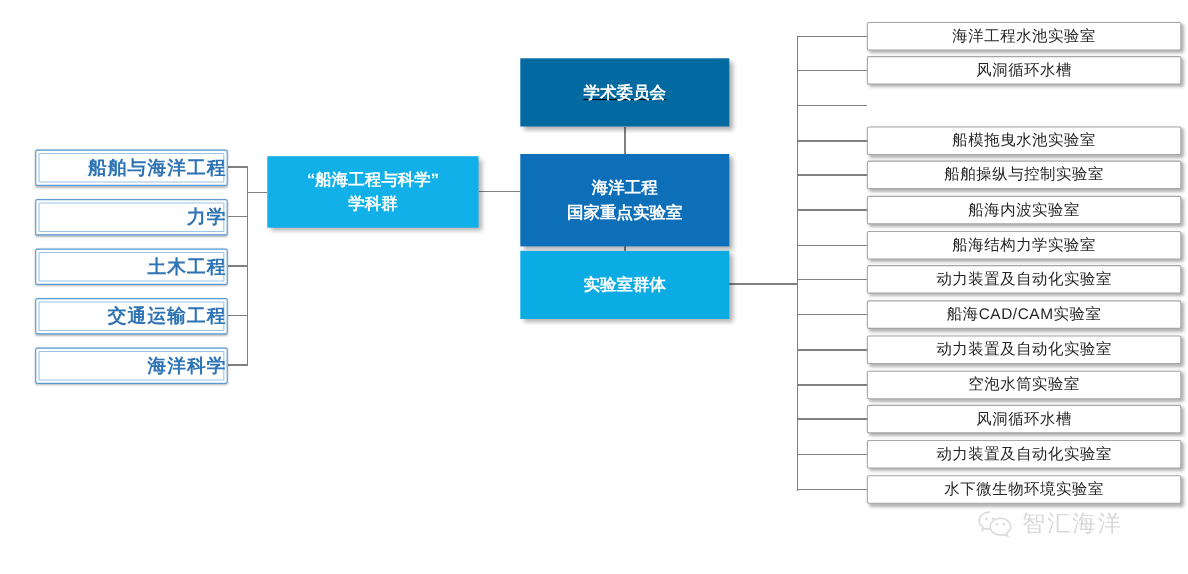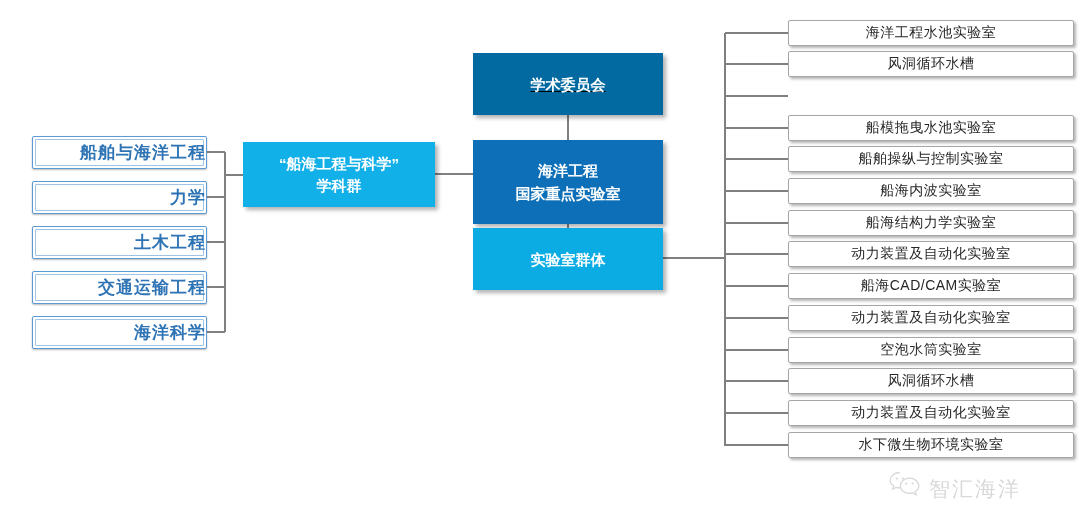--- a/index.html
+++ b/index.html
@@ -139,21 +139,20 @@
     align-items: center;
     gap: 7px;
     opacity: 0.33;
   }
   #watermark .wm-text {
     color: #8a8a8a;
     font-size: 21px;
     font-weight: normal;
     letter-spacing: 2px;
     white-space: nowrap;
-    margin-top: 13px;
   }
 </style>
 </head>
 <body>
 
 <div id="diagram">
 
   <svg id="connectors" viewBox="0 0 1080 522" xmlns="http://www.w3.org/2000/svg">
     <g stroke="#808080" stroke-width="1.4" fill="none" shape-rendering="crispEdges">
 

